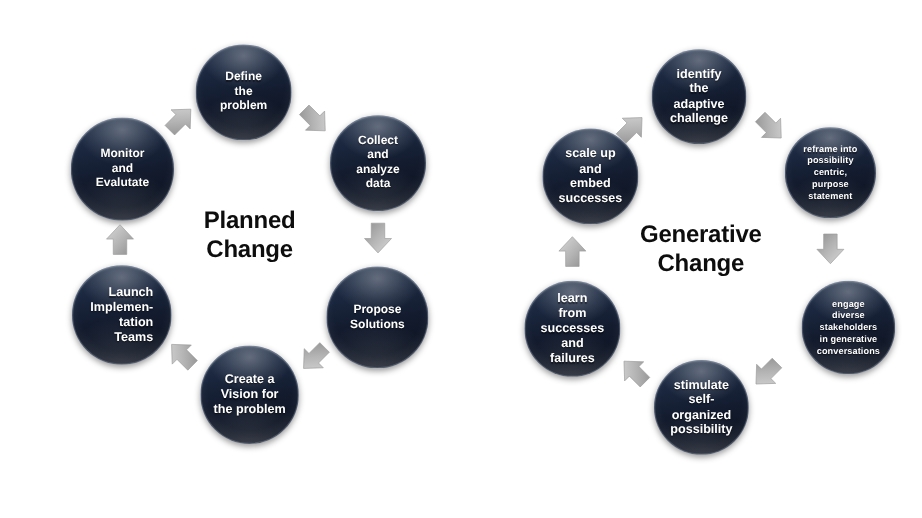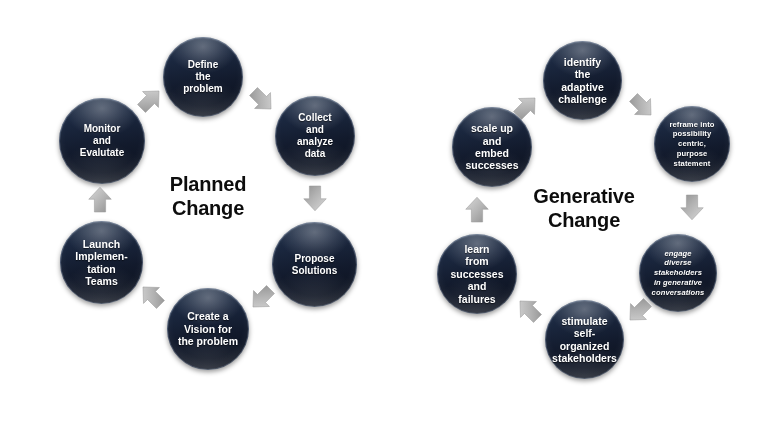--- a/index.html
+++ b/index.html
@@ -109,21 +109,21 @@
       <span class="label">Propose
 Solutions</span>
     </div>
 
     <div class="node txt-md" style="left:167px; top:288px; width:82px; height:82px;">
       <span class="label">Create a
 Vision for
 the  problem</span>
     </div>
 
-    <div class="node txt-md" style="left:60px; top:221px; width:83px; height:83px;">
+    <div class="node txt-md" style="left:60px; top:221px; width:83px; height:83px;text-align:right;">
       <span class="label">Launch
 Implemen-
 tation
 Teams</span>
     </div>
 
     <div class="node txt-lg" style="left:59px; top:98px; width:86px; height:86px;">
       <span class="label">Monitor
 and
 Evalutate</span>
@@ -186,33 +186,33 @@
     </div>
 
     <div class="node txt-sm" style="left:270px; top:94px; width:76px; height:76px;">
       <span class="label">reframe into
 possibility
 centric,
 purpose
 statement</span>
     </div>
 
-    <div class="node txt-sm" style="left:255px; top:222px; width:78px; height:78px;font-style:italic;">
+    <div class="node txt-sm" style="left:284px; top:222px; width:78px; height:78px;">
       <span class="label">engage
 diverse
 stakeholders
 in generative
 conversations</span>
     </div>
 
     <div class="node txt-md" style="left:161px; top:288px; width:79px; height:79px;">
       <span class="label">stimulate
 self-
 organized
-stakeholders</span>
+possibility</span>
     </div>
 
     <div class="node txt-md" style="left:53px; top:222px; width:80px; height:80px;">
       <span class="label">learn
 from
 successes
 and
 failures</span>
     </div>
 

